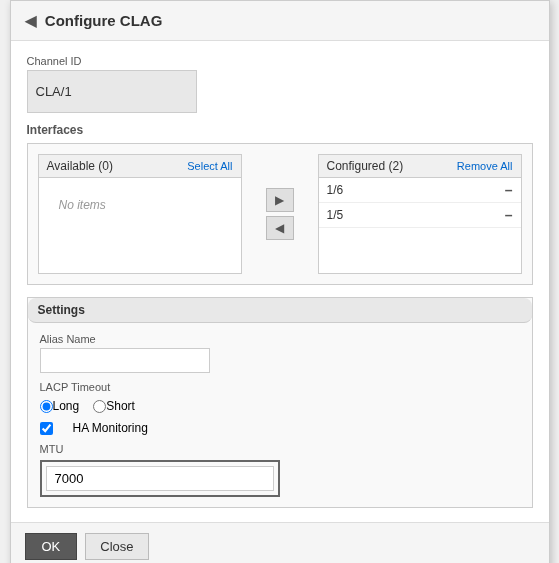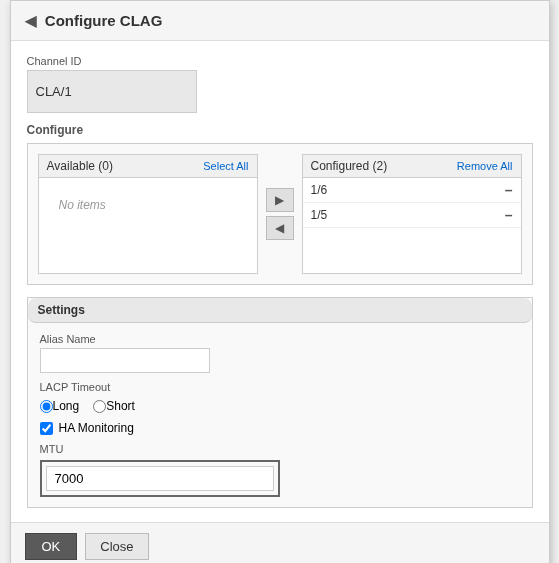--- a/index.html
+++ b/index.html
@@ -58,21 +58,21 @@
       color: #555;
       font-weight: bold;
       margin: 10px 0 6px 0;
     }
     .interfaces-container {
       border: 1px solid #ccc;
       padding: 10px;
       background: #f9f9f9;
       display: flex;
       align-items: flex-start;
-      gap: 8px;
+      gap: 24px;
     }
     .interfaces-panel {
       flex: 1;
       border: 1px solid #ccc;
       background: #fff;
       min-height: 120px;
     }
     .panel-header {
       display: flex;
       justify-content: space-between;
@@ -164,21 +164,21 @@
     .radio-label {
       display: flex;
       align-items: center;
       gap: 0;
       font-size: 12px;
       cursor: pointer;
     }
     .checkbox-label {
       display: flex;
       align-items: center;
-      gap: 6px;
+      gap: 20px;
       font-size: 12px;
       cursor: pointer;
       margin-top: 8px;
     }
     .mtu-input-wrapper {
       border: 2px solid #666;
       padding: 4px;
       display: inline-block;
       margin-top: 2px;
     }
@@ -225,21 +225,21 @@
     <span class="dialog-title">Configure CLAG</span>
   </div>
 
   <div class="dialog-body">
 
     
     <div class="field-label">Channel ID</div>
     <input class="channel-id-input" type="text" readonly="" value="CLA/1" style="">
 
     
-    <div class="section-label">Configure</div>
+    <div class="section-label">Interfaces</div>
     <div class="interfaces-container">
 
       <div class="interfaces-panel">
         <div class="panel-header">
           <span class="panel-header-title">Available (0)</span>
           <span class="panel-header-action">Select All</span>
         </div>
         <div class="panel-body">
           <span>No items</span>
         </div>

